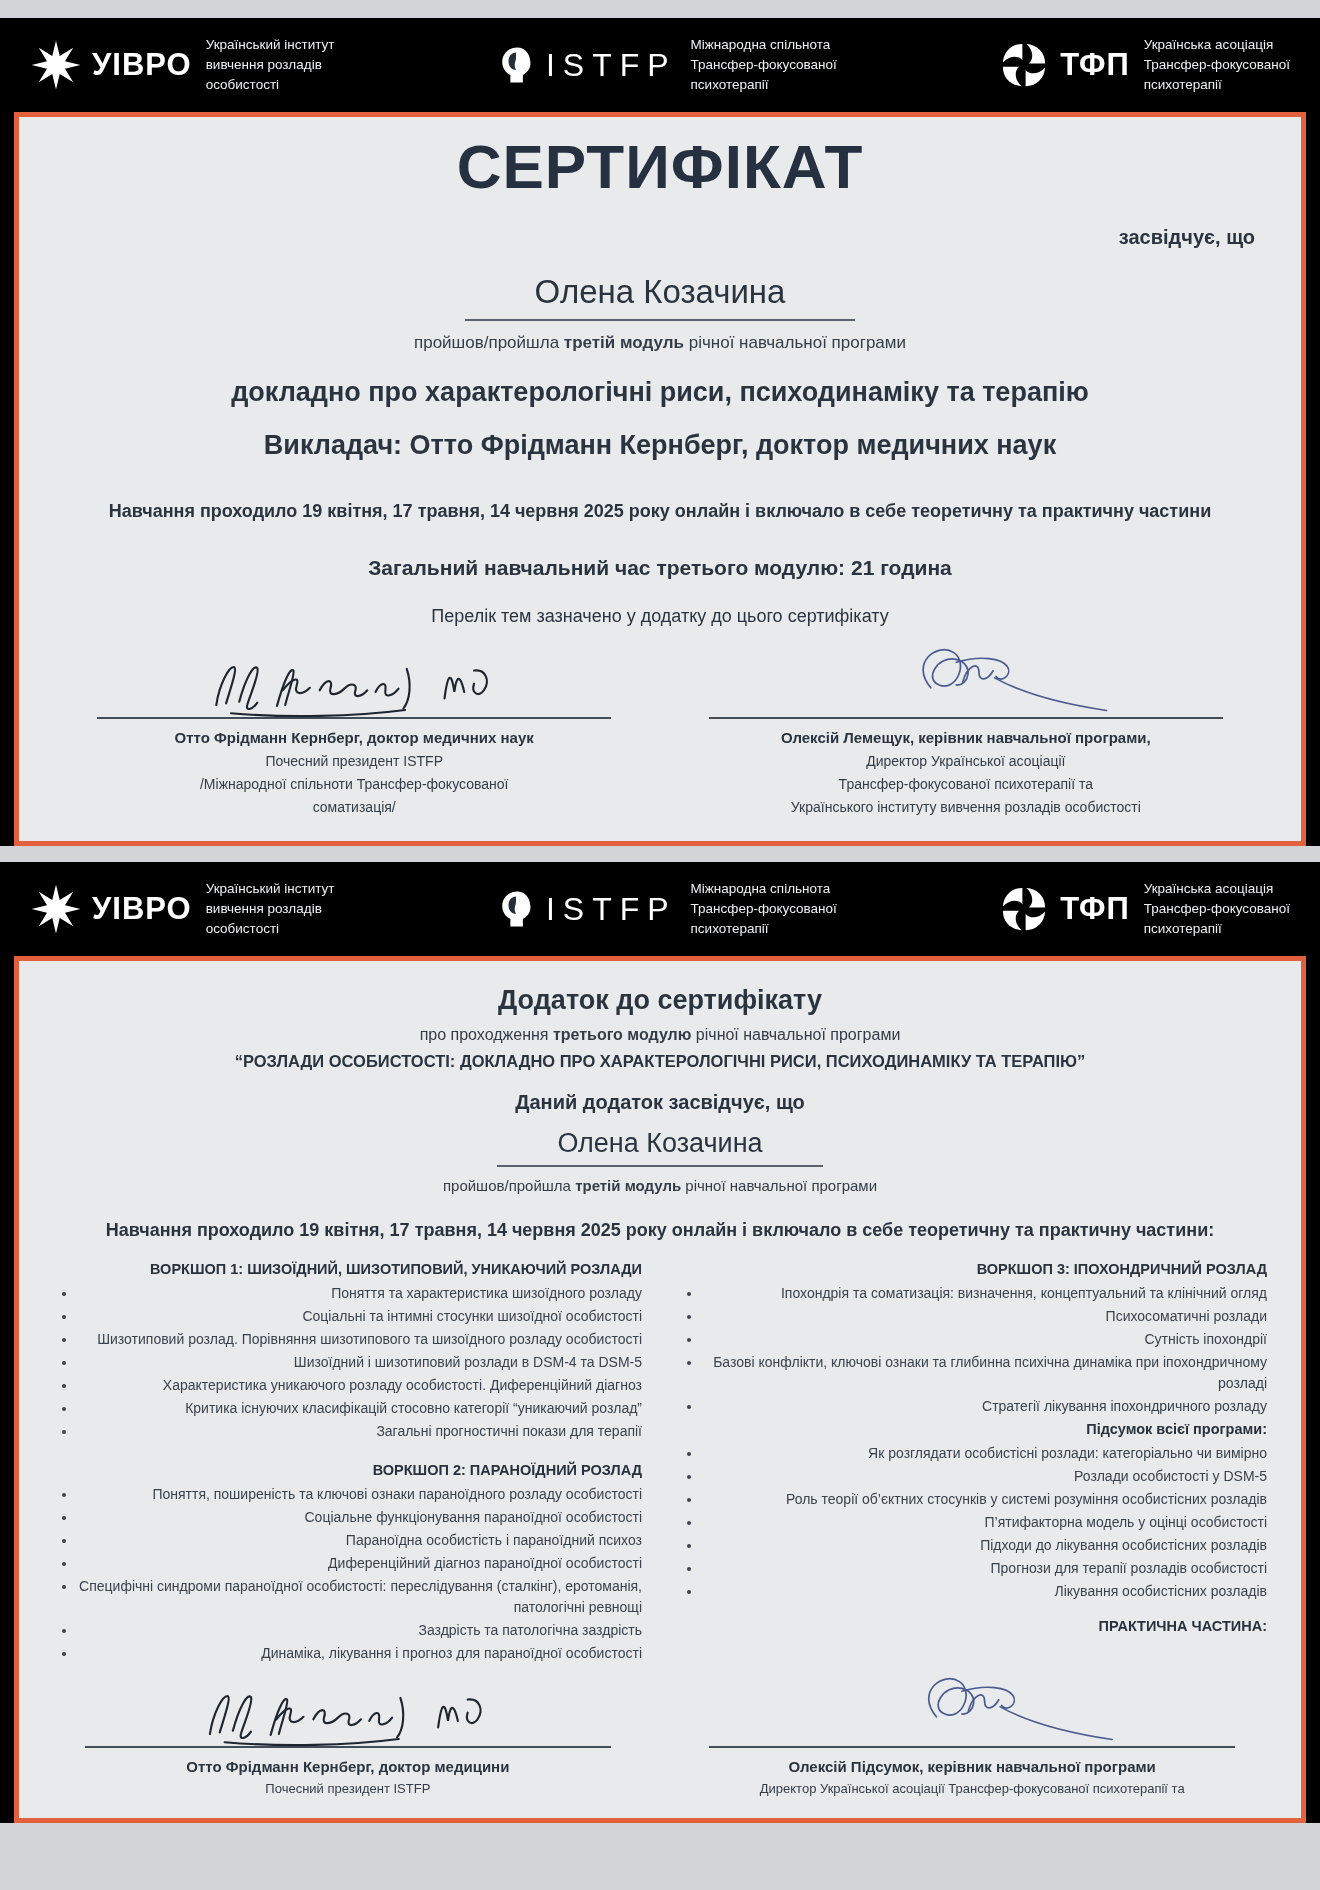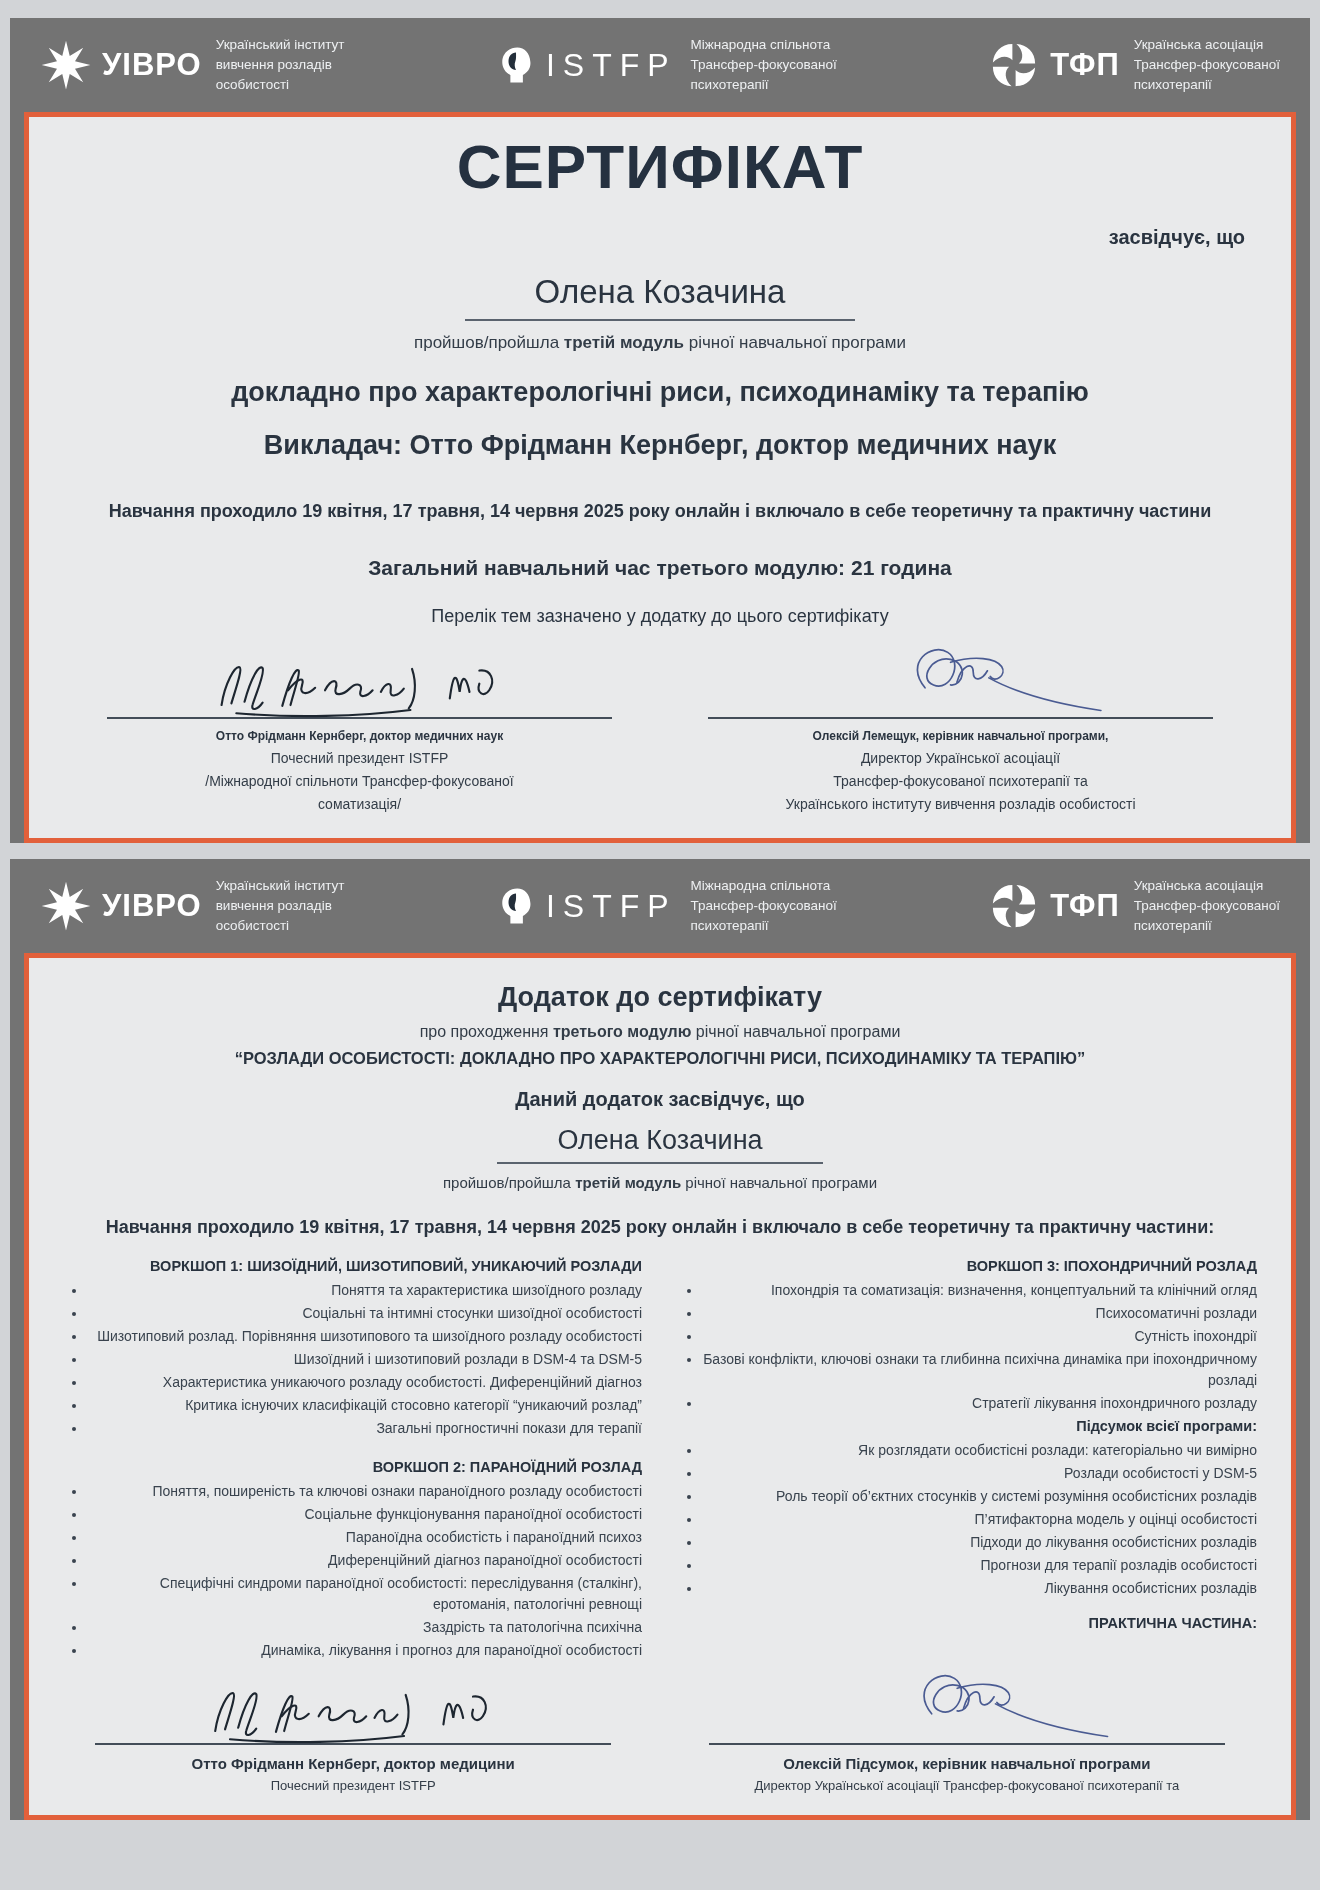--- a/index.html
+++ b/index.html
@@ -5,21 +5,21 @@
   * { box-sizing: border-box; margin: 0; padding: 0; }
   body {
     width: 1320px;
     min-height: 1890px;
     background: #d2d4d7;
     font-family: "Liberation Sans", "DejaVu Sans", sans-serif;
     color: #2a3440;
     padding: 18px 0 0;
     overflow: hidden;
   }
-  .sheet { margin: 0 10px 16px; background: #737373; }
+  .sheet { margin: 0 0 16px; background: #000000; }
   .sheet-header {
     height: 94px;
     display: flex;
     align-items: center;
     justify-content: space-between;
     padding: 0 30px;
   }
   .logo-group { display: flex; align-items: center; gap: 14px; }
   .logo-mark { display: flex; align-items: center; gap: 10px; color: #ffffff; }
   .logo-icon { width: 52px; height: 52px; flex: 0 0 auto; }
@@ -45,21 +45,21 @@
   .course-sub { font-size: 27px; font-weight: bold; margin-top: 24px; }
   .lecturer { font-size: 27px; font-weight: bold; margin-top: 22px; }
   .training { font-size: 18px; font-weight: bold; margin-top: 40px; }
   .total-time { font-size: 21px; font-weight: bold; margin-top: 34px; }
   .topics-note { font-size: 18px; margin-top: 26px; }
 
   .sig-row { display: flex; justify-content: space-between; margin-top: 14px; padding: 0 18px; }
   .sig-col { width: 47%; }
   .sig-svg { height: 78px; width: 100%; margin-bottom: -6px; }
   .sig-line { border-top: 2px solid #434d58; margin: 0 14px; }
-  .sig-name { font-weight: bold; font-size: 12px; margin-top: 10px; }
+  .sig-name { font-weight: bold; font-size: 15px; margin-top: 10px; }
   .sig-caption-lines div { font-size: 14px; margin-top: 7px; color: #333d48; }
 
   
   .apx-title { font-size: 27px; font-weight: bold; }
   .apx-sub { font-size: 16px; margin-top: 10px; color: #333d48; }
   .apx-caps { font-size: 16.5px; font-weight: bold; margin-top: 8px; }
   .apx-certifies { font-size: 20px; font-weight: bold; margin-top: 20px; }
   .apx-name { font-size: 27px; display: inline-block; padding: 0 60px 6px; border-bottom: 2px solid #5a636e; margin-top: 14px; }
   .apx-completed { font-size: 15px; margin-top: 10px; color: #333d48; }
   .apx-training { font-size: 18px; font-weight: bold; margin-top: 26px; }
@@ -268,21 +268,21 @@
             <li>Критика існуючих класифікацій стосовно категорії “уникаючий розлад”</li>
             <li>Загальні прогностичні покази для терапії</li>
           </ul>
         <div class="ws-title" style="margin-top:20px">ВОРКШОП 2: ПАРАНОЇДНИЙ РОЗЛАД</div>
         <ul class="ws">
             <li>Поняття, поширеність та ключові ознаки параноїдного розладу особистості</li>
             <li>Соціальне функціонування параноїдної особистості</li>
             <li>Параноїдна особистість і параноїдний психоз</li>
             <li>Диференційний діагноз параноїдної особистості</li>
             <li>Специфічні синдроми параноїдної особистості: переслідування (сталкінг), еротоманія, патологічні ревнощі</li>
-            <li>Заздрість та патологічна психічна</li>
+            <li>Заздрість та патологічна заздрість</li>
             <li>Динаміка, лікування і прогноз для параноїдної особистості</li>
           </ul>
       </div>
       <div class="col">
         <div class="ws-title" style="margin-top:0">ВОРКШОП 3: ІПОХОНДРИЧНИЙ РОЗЛАД</div>
         <ul class="ws">
             <li>Іпохондрія та соматизація: визначення, концептуальний та клінічний огляд</li>
             <li>Психосоматичні розлади</li>
             <li>Сутність іпохондрії</li>
             <li>Базові конфлікти, ключові ознаки та глибинна психічна динаміка при іпохондричному розладі</li>

